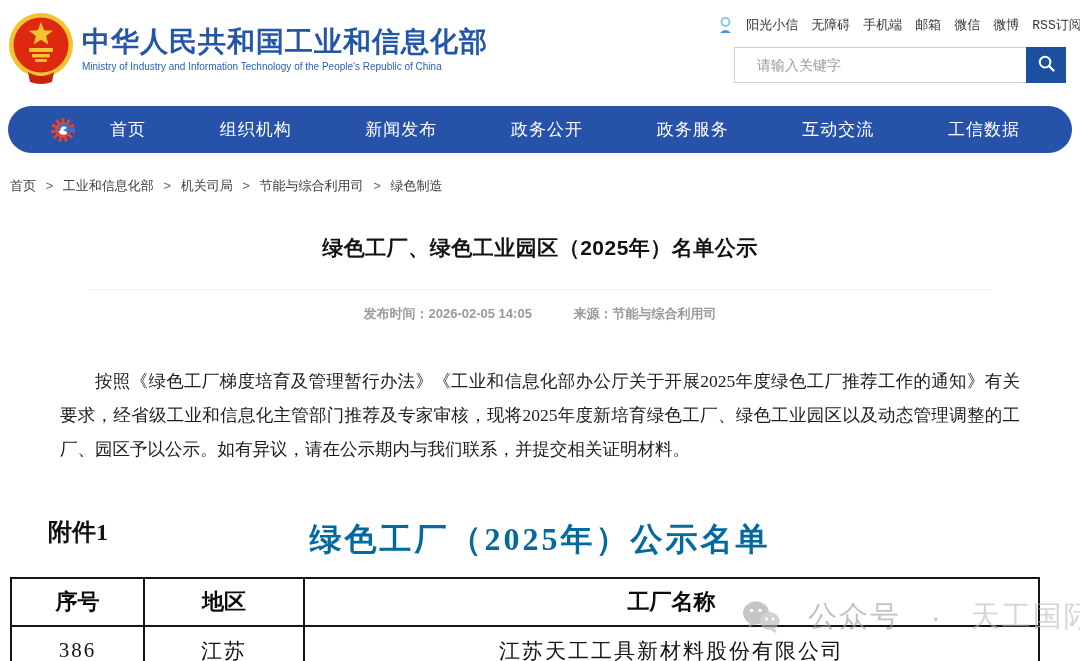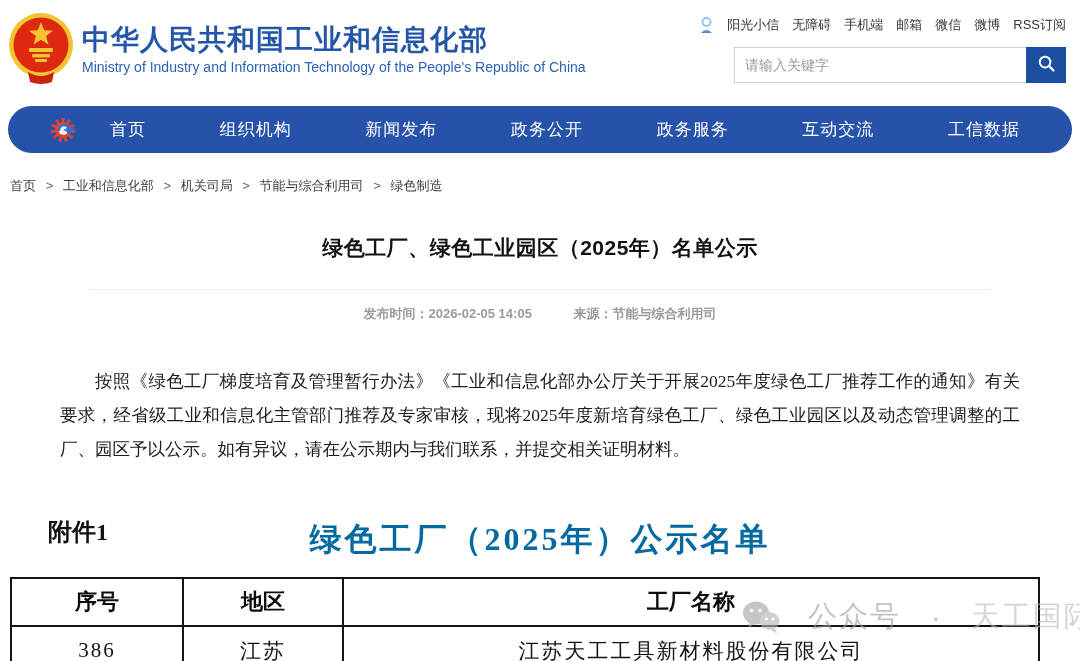--- a/index.html
+++ b/index.html
@@ -4,28 +4,28 @@
 <style>
   * { margin: 0; padding: 0; box-sizing: border-box; }
   html, body { width: 1080px; height: 661px; background: #ffffff; overflow: hidden; }
   body { font-family: "Liberation Sans", "DejaVu Sans", sans-serif; position: relative; }
 
   
   .header { display: flex; justify-content: space-between; align-items: flex-start; padding: 12px 14px 0 8px; height: 100px; }
   .brand { display: flex; align-items: center; }
   .emblem { width: 66px; height: 72px; margin-right: 8px; flex: 0 0 auto; }
   .brand-text .cn { font-size: 28px; font-weight: bold; color: #2456a8; letter-spacing: 1px; line-height: 1.25; }
-  .brand-text .en { font-size: 14px; color: #2b62b4; margin-top: 2px; }
+  .brand-text .en { font-size: 10px; color: #2b62b4; margin-top: 2px; }
 
   .header-right { width: 332px; padding-top: 4px; }
-  .quick-links { display: flex; align-items: center; justify-content: flex-end; gap: 13px; font-size: 13px; color: #333; }
+  .quick-links { display: flex; align-items: center; justify-content: center; gap: 13px; font-size: 13px; color: #333; font-family: Liberation Mono, monospace; }
   .quick-links .ql { cursor: pointer; white-space: nowrap; }
   .mascot-icon { width: 15px; height: 18px; display: inline-block; }
   .search-row { display: flex; margin-top: 13px; }
-  .search-input { flex: 1; height: 36px; border: 1px solid #cfcfcf; border-right: none; padding: 0 10px; font-size: 14px; color: #15803d; outline: none; }
+  .search-input { flex: 1; height: 36px; border: 1px solid #cfcfcf; border-right: none; padding: 0 22px; font-size: 14px; color: #15803d; outline: none; }
   .search-input::placeholder { color: #9b9b9b; }
   .search-btn { width: 40px; height: 36px; background: #1c4fa0; border: none; cursor: pointer; display: flex; align-items: center; justify-content: center; }
 
   
   .navbar { margin: 6px 8px 0 8px; height: 47px; background: #2653a9; border-radius: 25px; display: flex; align-items: center; padding: 0 46px 0 42px; }
   .nav-logo { width: 28px; height: 28px; margin-right: 26px; flex: 0 0 auto; }
   .nav-items { display: flex; flex: 1; justify-content: space-between; }
   .nav-item { color: #ffffff; font-size: 17px; letter-spacing: 1px; cursor: pointer; padding: 4px 6px; white-space: nowrap; }
 
   
@@ -43,21 +43,21 @@
   
   .attachment { margin-top: 52px; position: relative; }
   .attach-row { position: relative; height: 48px; }
   .attach-label { position: absolute; left: 48px; bottom: 18px; font-family: "Liberation Serif", "DejaVu Serif", serif; font-size: 24px; font-weight: 600; color: #111; }
   .attach-title { text-align: center; font-family: "Liberation Serif", "DejaVu Serif", serif; font-size: 32px; font-weight: bold; color: #0369a1; letter-spacing: 3px; }
 
   .green-table { border-collapse: collapse; margin: 11px 0 0 10px; width: 1030px; table-layout: fixed; }
   .green-table th, .green-table td { border: 2.5px solid #141414; text-align: center; vertical-align: middle; }
   .green-table th { height: 48px; font-size: 22px; font-weight: bold; color: #0c0c0c; font-family: "Liberation Sans", sans-serif; }
   .green-table td { height: 49px; font-size: 21px; color: #141414; font-family: "Liberation Serif", "DejaVu Serif", serif; letter-spacing: 2px; }
-  .col-no { width: 172px; }
+  .col-no { width: 133px; }
   .col-region { width: 160px; }
 
   
   .watermark { position: absolute; left: 742px; top: 597px; display: flex; align-items: center; gap: 28px; opacity: 0.62; pointer-events: none; }
   .wm-icon { width: 38px; height: 34px; flex: 0 0 auto; }
   .wm-text { font-size: 29px; color: #9d9d9d; letter-spacing: 2px; white-space: nowrap; }
   .wm-dot { font-size: 29px; color: #9d9d9d; margin: 0 2px; }
   .wm-text.light { color: #bcbcbc; }
 </style>
 </head>

